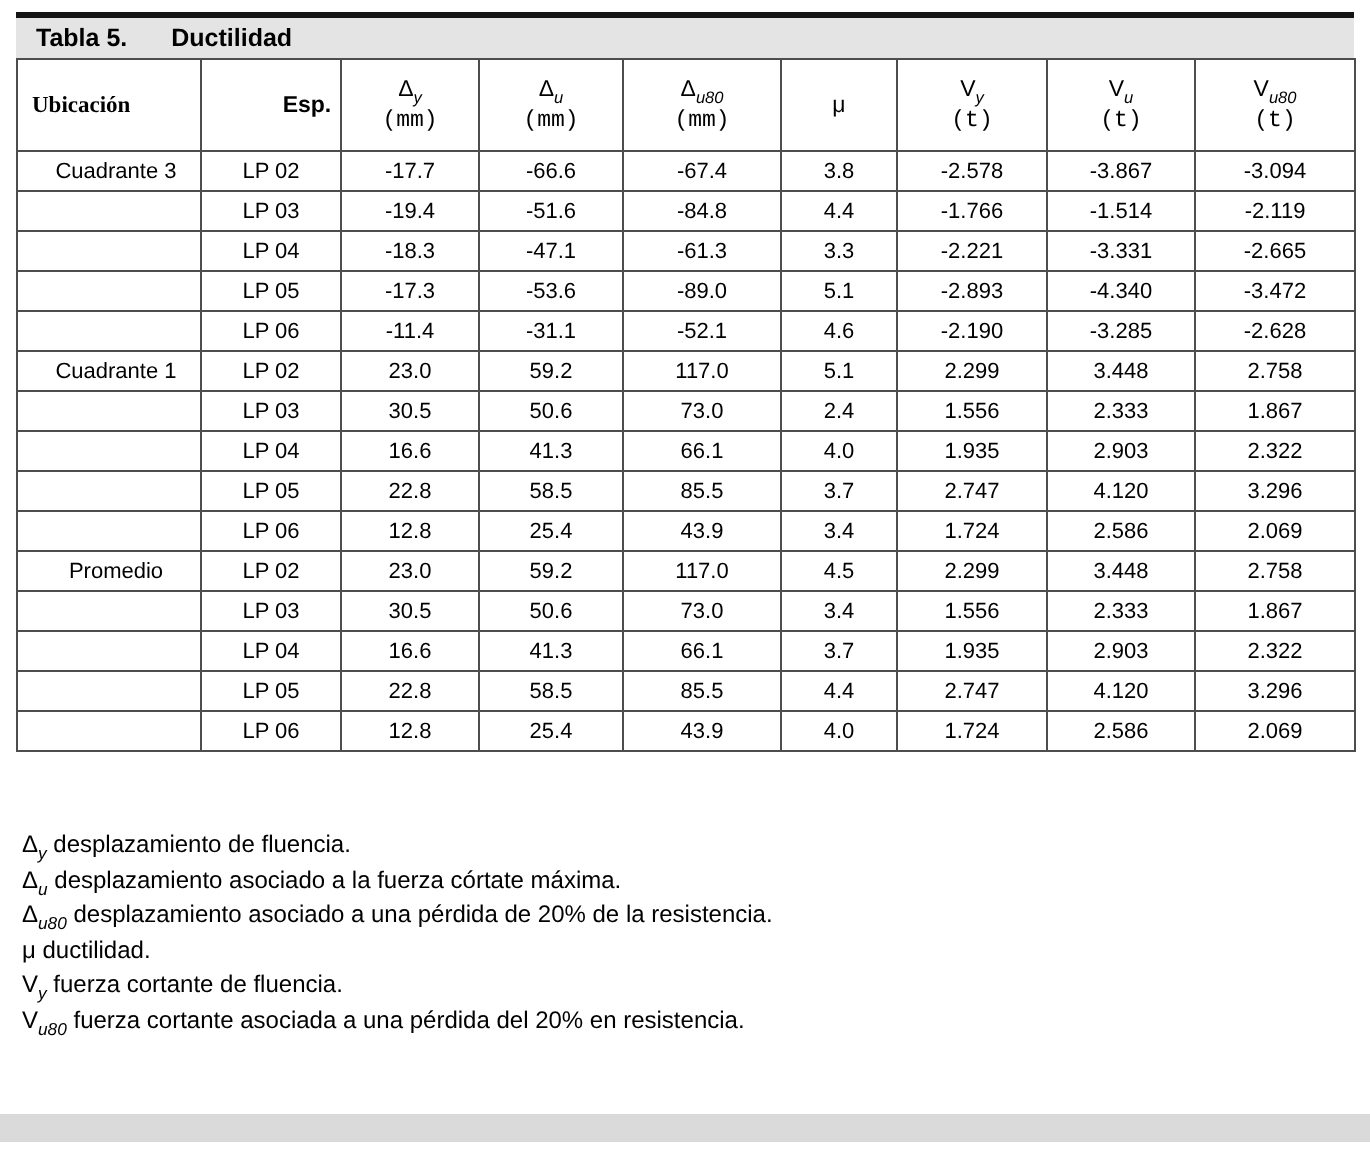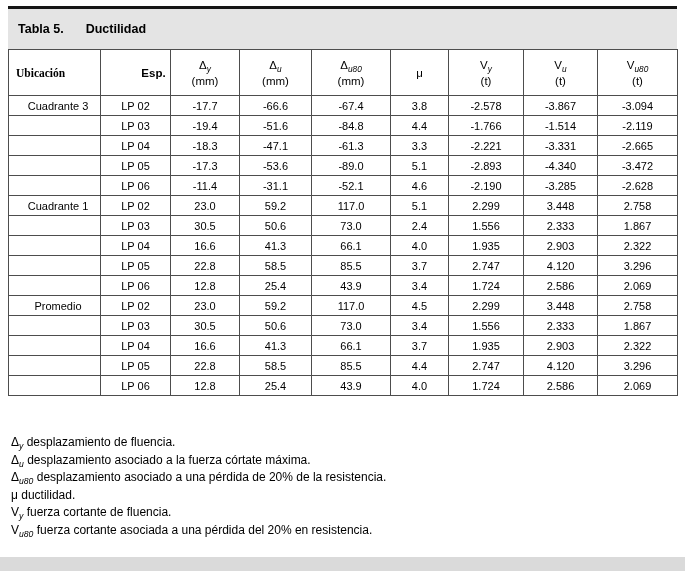--- a/index.html
+++ b/index.html
@@ -4,33 +4,33 @@
 <style>
   * { margin: 0; padding: 0; box-sizing: border-box; }
   html, body { background: #ffffff; }
   body {
     width: 685px; height: 580px; position: relative; overflow: hidden;
     font-family: "Liberation Sans", "DejaVu Sans", sans-serif; color: #000;
   }
   .page { position: absolute; inset: 0; padding: 6px 8px 0 8px; }
   .top-rule { height: 3px; background: #151515; }
   .title-bar {
-    height: 40px; display: flex; align-items: center;
+    height: 20px; display: flex; align-items: center;
     padding: 0 10px; font-size: 12.5px; font-weight: bold;
   }
   .title-label { margin-right: 22px; }
   table.data-table { border-collapse: collapse; width: 669px; table-layout: fixed; }
   .data-table th, .data-table td { border: 1px solid #4d4d4d; overflow: hidden; }
   .data-table thead th {
     height: 46px; vertical-align: middle; text-align: center;
     font-size: 11.5px; font-weight: normal; line-height: 14px;
   }
   .data-table thead th.h-left { text-align: left; padding-left: 7px; font-weight: bold; font-family: Liberation Serif, serif; }
   .data-table thead th.h-bold { font-weight: bold; padding-left: 36px; }
-  .h-unit { margin-top: 2px; }
+  .h-unit { margin-top: 2px; font-family: Liberation Mono, monospace; }
   .data-table tbody td {
     height: 20px; text-align: center; font-size: 11px; vertical-align: middle;
   }
   td.ubicacion { text-align: left; padding-left: 7px; font-weight: normal; }
   sub { font-size: 0.72em; font-style: italic; line-height: 0; }
   .footnotes { margin-top: 38px; padding-left: 3px; }
   .footnote { font-size: 12px; line-height: 17.5px; }
   .bottom-bar { position: absolute; left: 0; bottom: 9px; width: 685px; height: 14px; }
 </style>
 </head>

